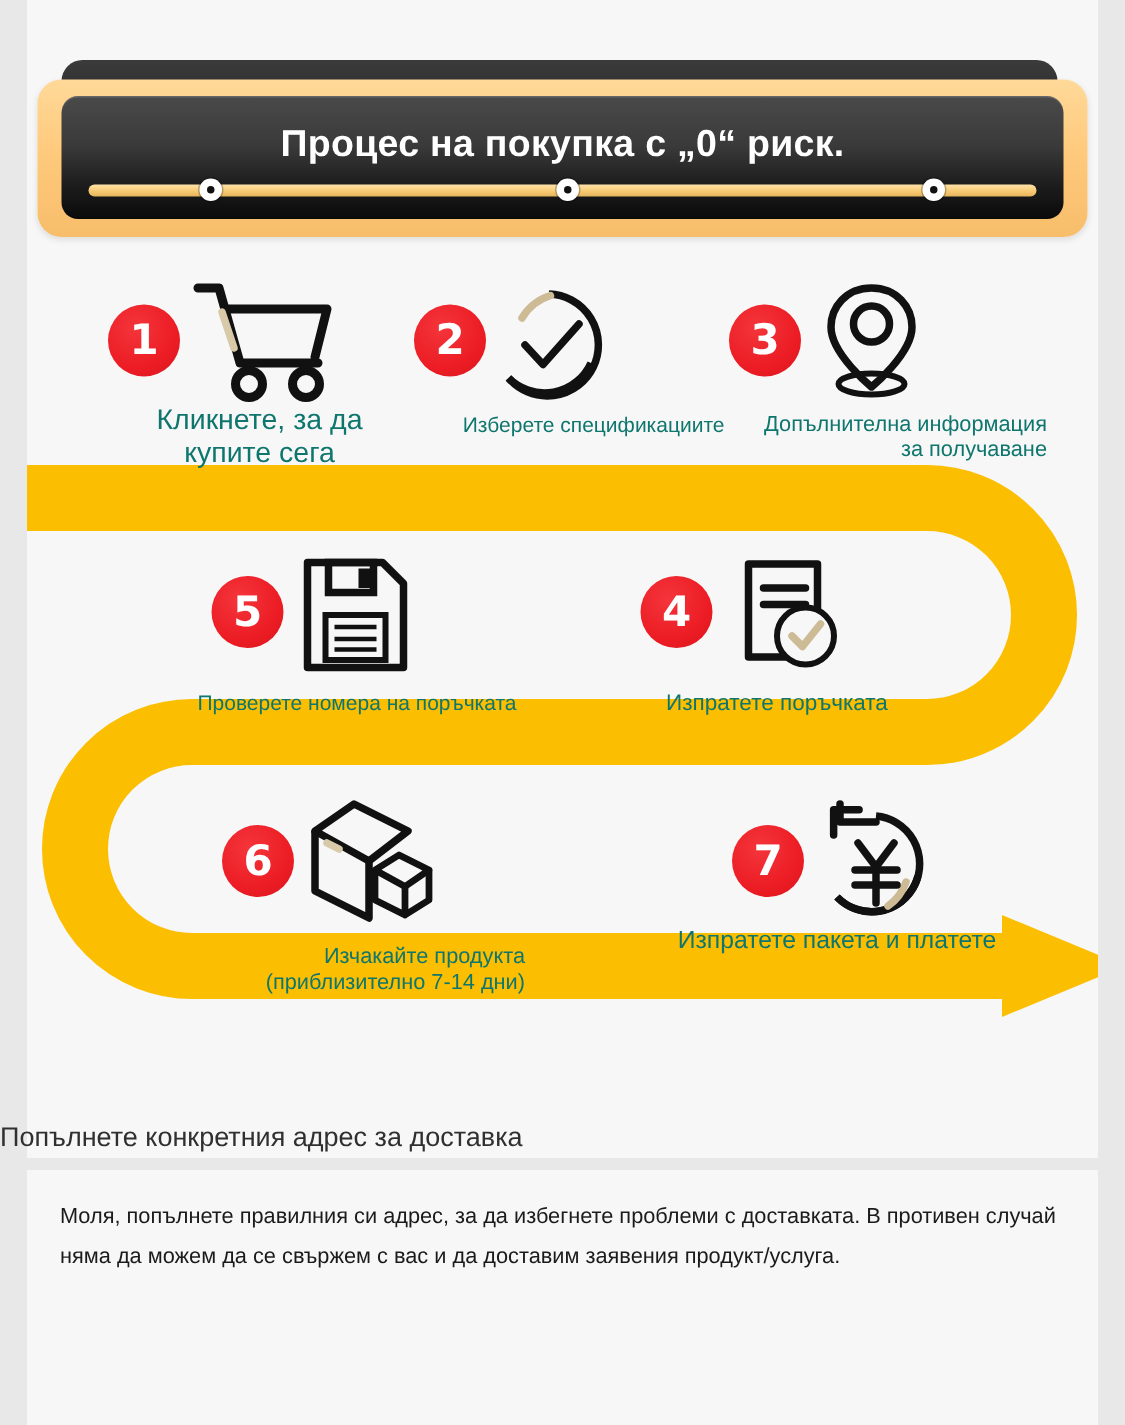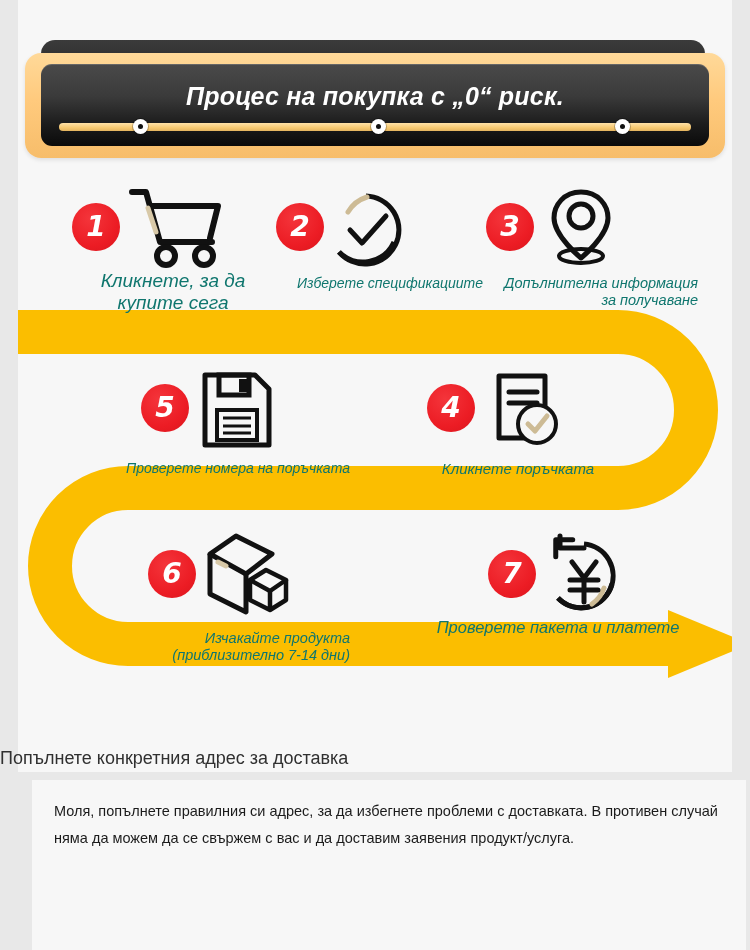--- a/index.html
+++ b/index.html
@@ -17,21 +17,20 @@
 
   
   .card {
     position: absolute;
     left: 18px;
     top: 0px;
     width: 714px;
     height: 772px;
     background: #f7f7f7;
     overflow: hidden;
-    font-style: italic;
   }
 
   
   .banner-wrap {
     position: absolute;
     left: 7px;
     top: 40px;
     width: 700px;
     height: 118px;
   }
@@ -161,21 +160,20 @@
   }
   .note-box {
     position: absolute;
     left: 18px;
     top: 780px;
     width: 714px;
     height: 170px;
     background: #f7f7f7;
     box-sizing: border-box;
     padding: 18px 22px 0 22px;
-    margin-left: 14px;
   }
   .note-p {
     margin: 0 0 12px 0;
     font-size: 14.5px;
     color: #1b1b1b;
     line-height: 1.85;
   }
 </style>
 </head>
 <body>
@@ -263,21 +261,21 @@
   <div class="step" style="left:395px; top:370px; width:210px;">
     <div class="step-icons">
       <div class="badge" style="left:14px; top:14px;">4</div>
       <svg class="glyph" style="left:72px; top:0px;" width="78" height="80" viewBox="0 0 78 80">
         <path d="M14 6 L60 6 L60 50 M14 6 L14 68 L40 68" fill="none" stroke="#111" stroke-width="5" stroke-linecap="round" stroke-linejoin="round"></path>
         <path d="M24 22 L52 22 M24 33 L52 33" stroke="#111" stroke-width="5" stroke-linecap="round"></path>
         <circle cx="52" cy="54" r="19" fill="#f7f7f7" stroke="#111" stroke-width="4"></circle>
         <path d="M43 54 L50 61 L62 46" fill="none" stroke="#cdbb95" stroke-width="5" stroke-linecap="round" stroke-linejoin="round"></path>
       </svg>
     </div>
-    <div class="step-label" style="font-size:15px; text-align:center; margin-top:8px;">Кликнете поръчката</div>
+    <div class="step-label" style="font-size:15px; text-align:center; margin-top:8px;">Изпратете поръчката</div>
   </div>
 
   <div class="step" style="left:112px; top:528px; width:220px;">
     <div class="step-icons" style="height:88px;">
       <div class="badge" style="left:18px; top:22px;">6</div>
       <svg class="glyph" style="left:70px; top:0px;" width="92" height="88" viewBox="0 0 92 88">
         <path d="M10 26 L36 8 L72 26 L46 46 Z" fill="none" stroke="#111" stroke-width="5" stroke-linejoin="round"></path>
         <path d="M10 26 L10 66 L46 84 L46 46" fill="none" stroke="#111" stroke-width="5" stroke-linejoin="round"></path>
         <path d="M18 34 L26 38" stroke="#d8c9a8" stroke-width="5" stroke-linecap="round"></path>
         <path d="M50 52 L66 42 L86 52 L70 63 Z" fill="none" stroke="#111" stroke-width="4.5" stroke-linejoin="round"></path>
@@ -294,21 +292,21 @@
       <svg class="glyph" style="left:124px; top:4px;" width="84" height="84" viewBox="0 0 84 84">
         <path d="M42 12 A32 32 0 1 1 16 66" fill="none" stroke="#111" stroke-width="5"></path>
         <path d="M16 66 A32 32 0 0 0 70 52" fill="none" stroke="#111" stroke-width="5"></path>
         <path d="M62 56 A32 32 0 0 1 50 72" fill="none" stroke="#cdbb95" stroke-width="5" stroke-linecap="round"></path>
         <path d="M40 12 L16 12 L16 0" fill="none" stroke="#111" stroke-width="5" stroke-linecap="round" stroke-linejoin="round" transform="translate(2,4)"></path>
         <path d="M6 18 L18 6 L30 18" fill="none" stroke="#111" stroke-width="5" stroke-linecap="round" stroke-linejoin="round" transform="rotate(-45 18 12)"></path>
         <path d="M30 30 L42 46 L54 30" fill="none" stroke="#111" stroke-width="5" stroke-linecap="round" stroke-linejoin="round"></path>
         <path d="M28 48 L56 48 M28 58 L56 58 M42 46 L42 70" stroke="#111" stroke-width="5" stroke-linecap="round"></path>
       </svg>
     </div>
-    <div class="step-label" style="font-size:16.5px; text-align:center; margin-top:2px;">Проверете пакета и платете</div>
+    <div class="step-label" style="font-size:16.5px; text-align:center; margin-top:2px;">Изпратете пакета и платете</div>
   </div>
 
 </div>
 
 <div class="bottom-heading">Попълнете конкретния адрес за доставка</div>
 
 <div class="note-box">
   <p class="note-p">Моля, попълнете правилния си адрес, за да избегнете проблеми с доставката. В противен случай няма да можем да се свържем с вас и да доставим заявения продукт/услуга.</p>
 </div>
 

